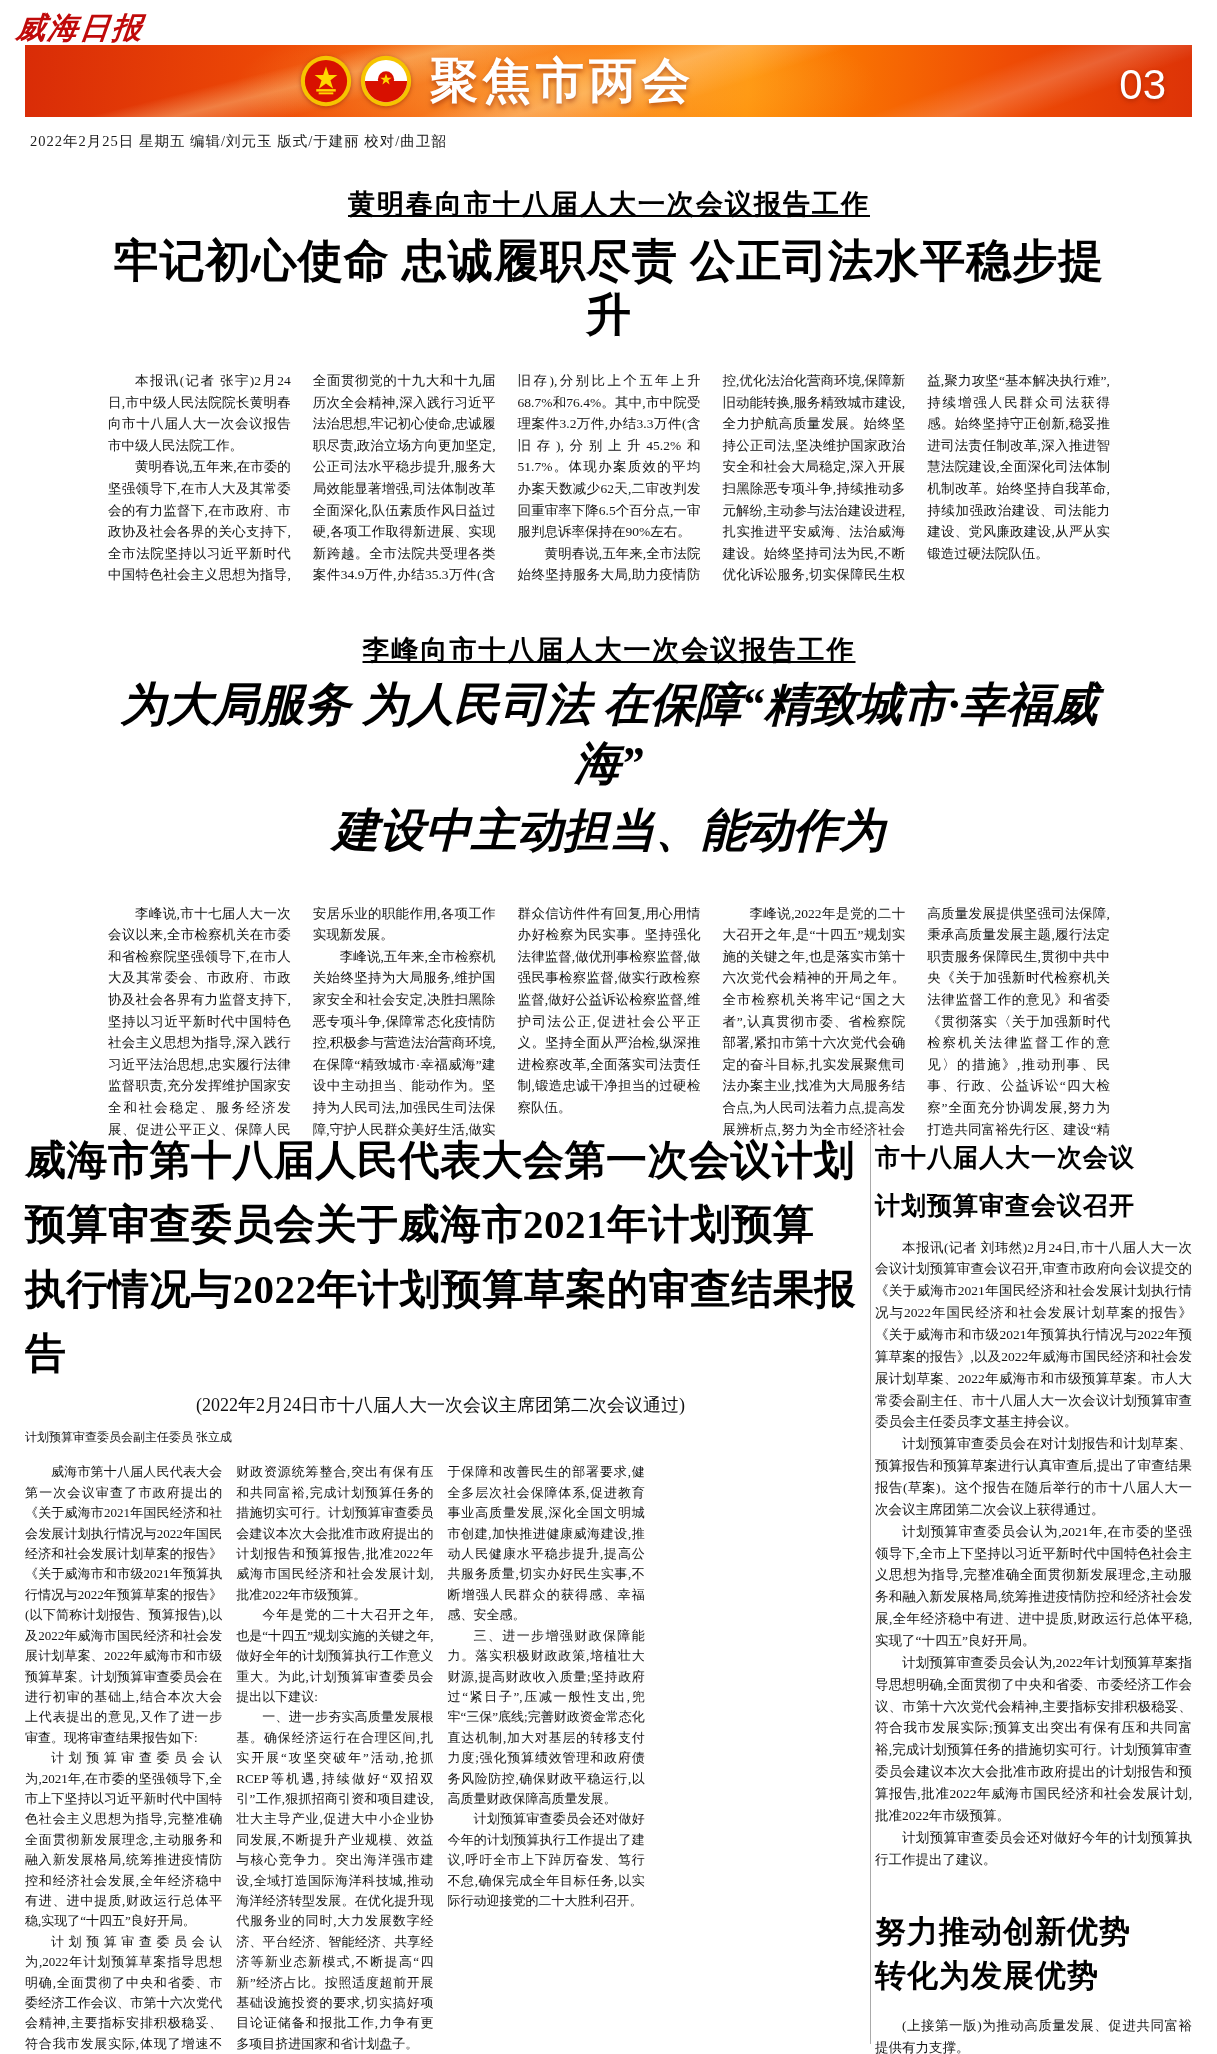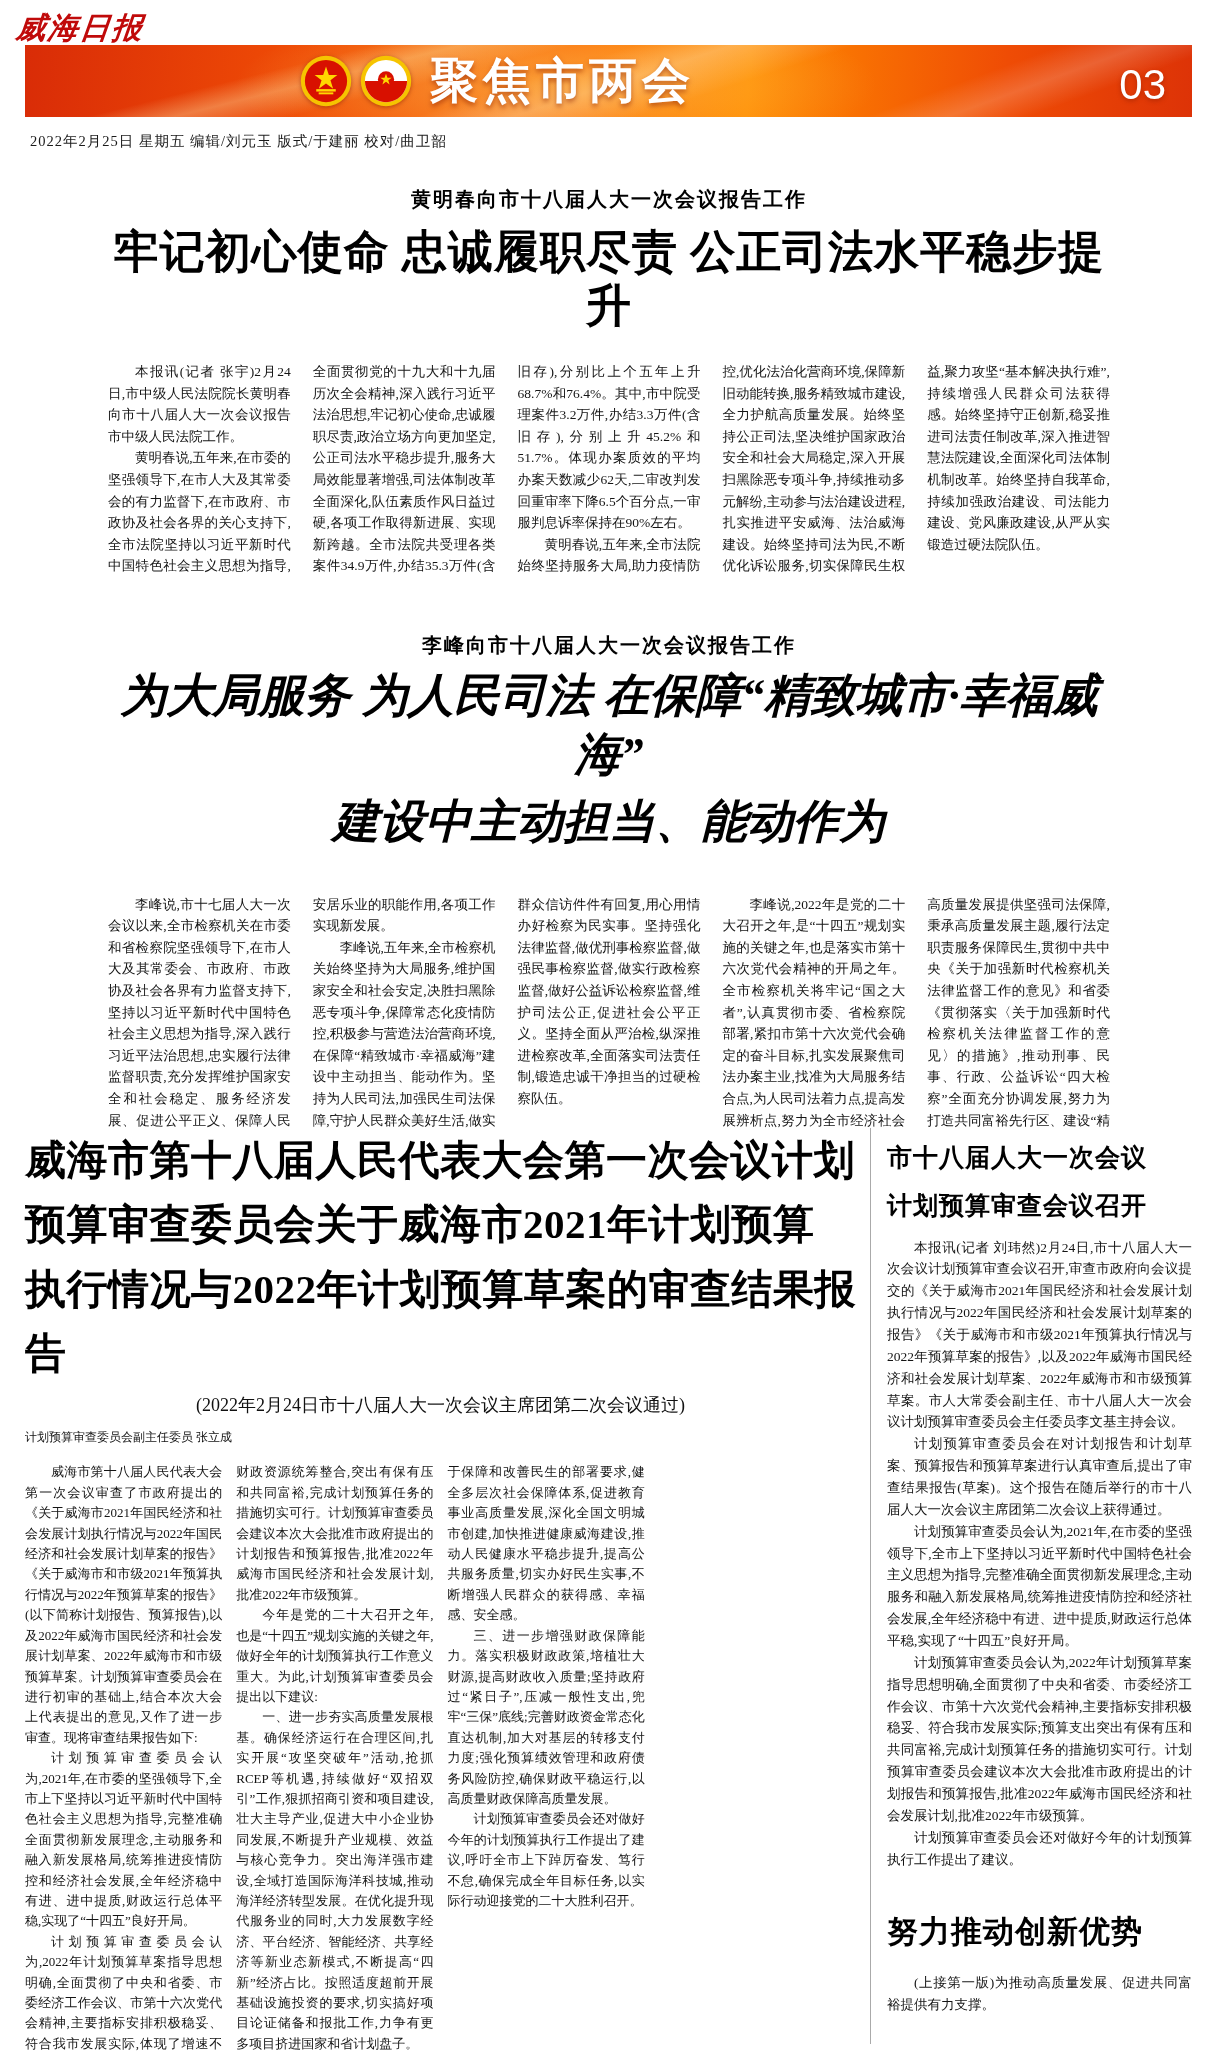--- a/index.html
+++ b/index.html
@@ -57,21 +57,21 @@
     position:absolute; top: 132px; left: 30px;
     font-size: 14.5px; letter-spacing: 1px; color:#1a1a1a;
     font-family: "Liberation Serif","DejaVu Serif",serif;
   }
   
   .story { position:absolute; left:108px; right:107px; }
   .story1 { top: 186px; }
   .story2 { top: 632px; }
   .kicker {
     text-align:center; font-family:"Liberation Sans","DejaVu Sans",sans-serif;
-    font-weight:bold; font-size:20px; letter-spacing:2px; color:#000;
+    font-weight:bold; font-size:27px; letter-spacing:2px; color:#000;text-decoration:underline;
   }
   .headline1 {
     text-align:center; font-weight:900; font-size:45px; letter-spacing:1px;
     margin-top: 12px; line-height:1.2; color:#000;
   }
   .headline2 {
     text-align:center; font-weight:900; font-size:46px; letter-spacing:0px;
     margin-top: 8px; line-height:1.28; color:#000;font-style:italic;
   }
   .body-cols { text-align: justify; font-size:13.5px; line-height:1.6; color:#141414; }
@@ -86,21 +86,21 @@
   .report { width: 845px; flex: 0 0 845px; padding-right: 14px; }
   .report-headline { font-weight:900; font-size:41px; line-height:1.57; letter-spacing:0.5px; color:#000; }
   .report-subtitle { text-align:center; font-size:18px; margin-top:8px; color:#111; }
   .report-byline { text-align:left; font-size:12px; margin-top:12px; color:#111; }
   .report-body {
     margin-top: 16px; height: 642px;
     column-count:4; column-gap:14px; column-fill:auto; overflow:hidden;
     text-align:justify; font-size:13px; line-height:1.57; color:#141414;
   }
   .report-body p { text-indent:2em; }
-  .siderail { flex:1; border-left:1px solid #aaa; padding-left:16px; }
+  .siderail { flex:1; border-left:1px solid #aaa; padding-left:4px; }
   .side-headline {
     font-weight:900; font-size:25px; line-height:1.45; letter-spacing:1px;
     margin-top: 12px; color:#000;
   }
   .side-body {
     margin-top: 12px; text-align:justify; font-size:13.5px; line-height:1.62; color:#141414;
   }
   .side-body p { text-indent:2em; }
   .side-headline-2 {
     font-family:"Liberation Sans","DejaVu Sans",sans-serif;
@@ -184,19 +184,20 @@
       <div class="side-headline">计划预算审查会议召开</div>
       <div class="side-body">
           <p>本报讯(记者 刘玮然)2月24日,市十八届人大一次会议计划预算审查会议召开,审查市政府向会议提交的《关于威海市2021年国民经济和社会发展计划执行情况与2022年国民经济和社会发展计划草案的报告》《关于威海市和市级2021年预算执行情况与2022年预算草案的报告》,以及2022年威海市国民经济和社会发展计划草案、2022年威海市和市级预算草案。市人大常委会副主任、市十八届人大一次会议计划预算审查委员会主任委员李文基主持会议。</p>
           <p>计划预算审查委员会在对计划报告和计划草案、预算报告和预算草案进行认真审查后,提出了审查结果报告(草案)。这个报告在随后举行的市十八届人大一次会议主席团第二次会议上获得通过。</p>
           <p>计划预算审查委员会认为,2021年,在市委的坚强领导下,全市上下坚持以习近平新时代中国特色社会主义思想为指导,完整准确全面贯彻新发展理念,主动服务和融入新发展格局,统筹推进疫情防控和经济社会发展,全年经济稳中有进、进中提质,财政运行总体平稳,实现了“十四五”良好开局。</p>
           <p>计划预算审查委员会认为,2022年计划预算草案指导思想明确,全面贯彻了中央和省委、市委经济工作会议、市第十六次党代会精神,主要指标安排积极稳妥、符合我市发展实际;预算支出突出有保有压和共同富裕,完成计划预算任务的措施切实可行。计划预算审查委员会建议本次大会批准市政府提出的计划报告和预算报告,批准2022年威海市国民经济和社会发展计划,批准2022年市级预算。</p>
           <p>计划预算审查委员会还对做好今年的计划预算执行工作提出了建议。</p>
         </div>
 
       <div class="side-headline-2">努力推动创新优势</div>
+      <div class="side-headline-2" style="margin-top:0;">转化为发展优势</div>
       <div class="side-body" style="margin-top:18px;">
           <p>(上接第一版)为推动高质量发展、促进共同富裕提供有力支撑。</p>
         </div>
     </div>
 
   </div>
 </div>
 
 </body></html>

